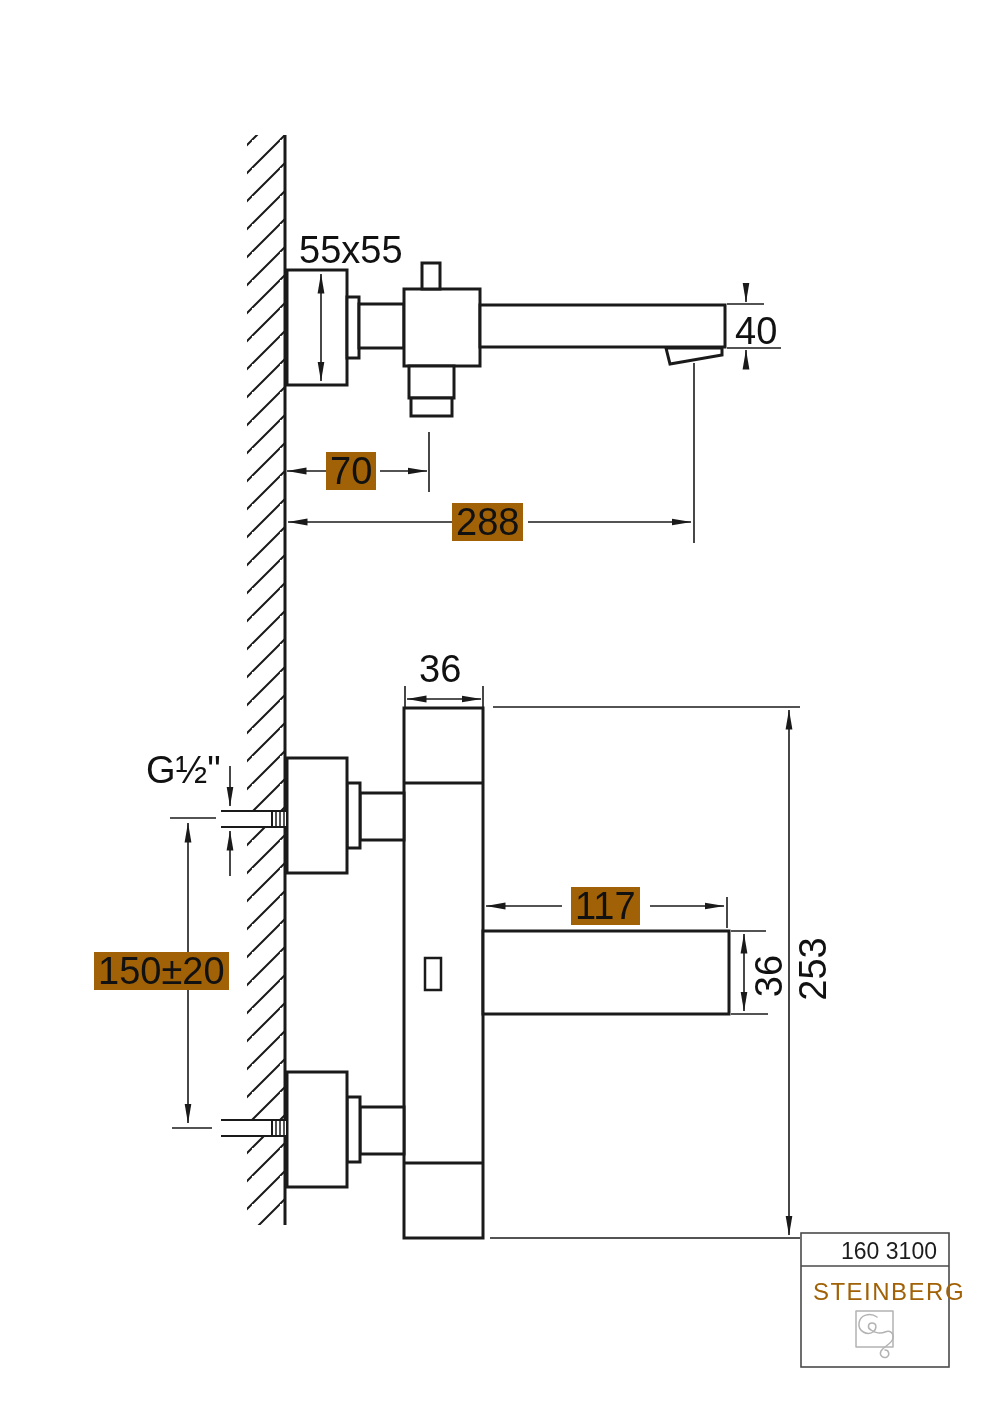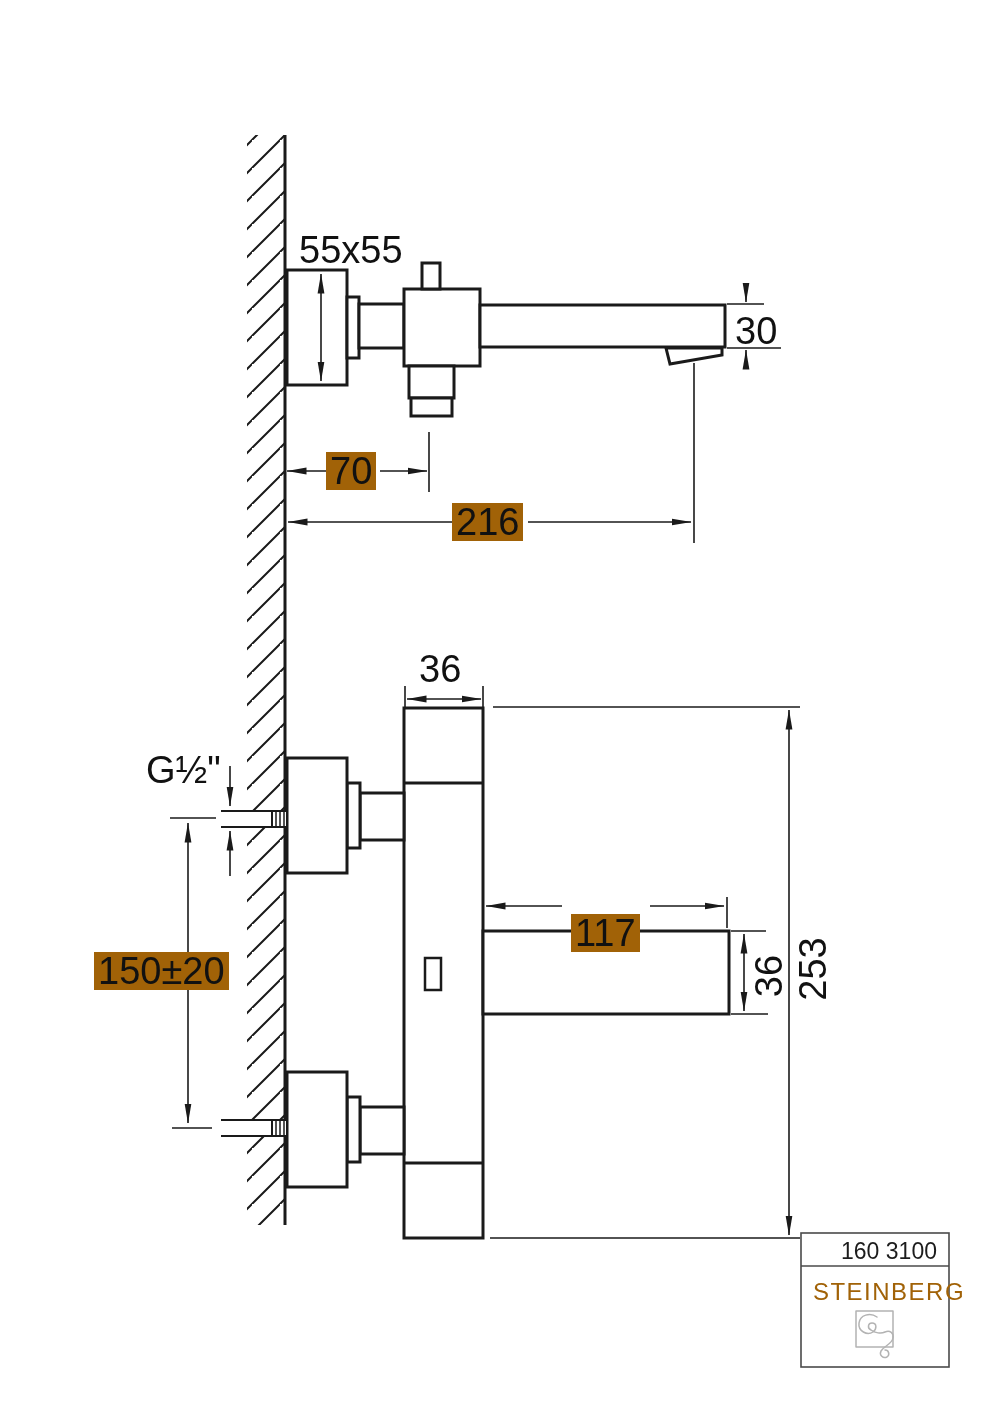--- a/index.html
+++ b/index.html
@@ -147,27 +147,27 @@
         <path d="M877,1317 C870,1312 860,1315 859,1323 C858,1331 867,1336 873,1332
                  C877,1329 877,1323 872,1323 C868,1323 867,1328 871,1330
                  C875,1333 881,1334 885,1332 C890,1330 894,1333 893,1338
                  C892,1344 884,1346 881,1351 C879,1355 883,1359 887,1357
                  C890,1355 889,1350 885,1350"></path>
       </g>
     </g>
   </svg>
 
   <div class="dim-label" style="left:299px;top:231px;">55x55</div>
-  <div class="dim-label" style="left:735px;top:312px;">30</div>
+  <div class="dim-label" style="left:735px;top:312px;">40</div>
   <div class="dim-label on-line" style="left:326px;top:452px;">70</div>
-  <div class="dim-label on-line" style="left:452px;top:503px;">216</div>
+  <div class="dim-label on-line" style="left:452px;top:503px;">288</div>
 
   <div class="dim-label" style="left:419px;top:650px;">36</div>
   <div class="dim-label" style="left:146px;top:751px;">G½"</div>
   <div class="dim-label on-line" style="left:94px;top:952px;">150±20</div>
-  <div class="dim-label on-line" style="left:571px;top:887px;margin-top:27px;">117</div>
+  <div class="dim-label on-line" style="left:571px;top:887px;">117</div>
   <div class="dim-label rot" style="left:739px;top:957px;width:60px;">36</div>
   <div class="dim-label rot" style="left:773px;top:950px;width:80px;">253</div>
 
   <div class="tb-text" id="product-code">160 3100</div>
   <div class="tb-text" id="brand-name">STEINBERG</div>
 
 </div>
 
 </body></html>

